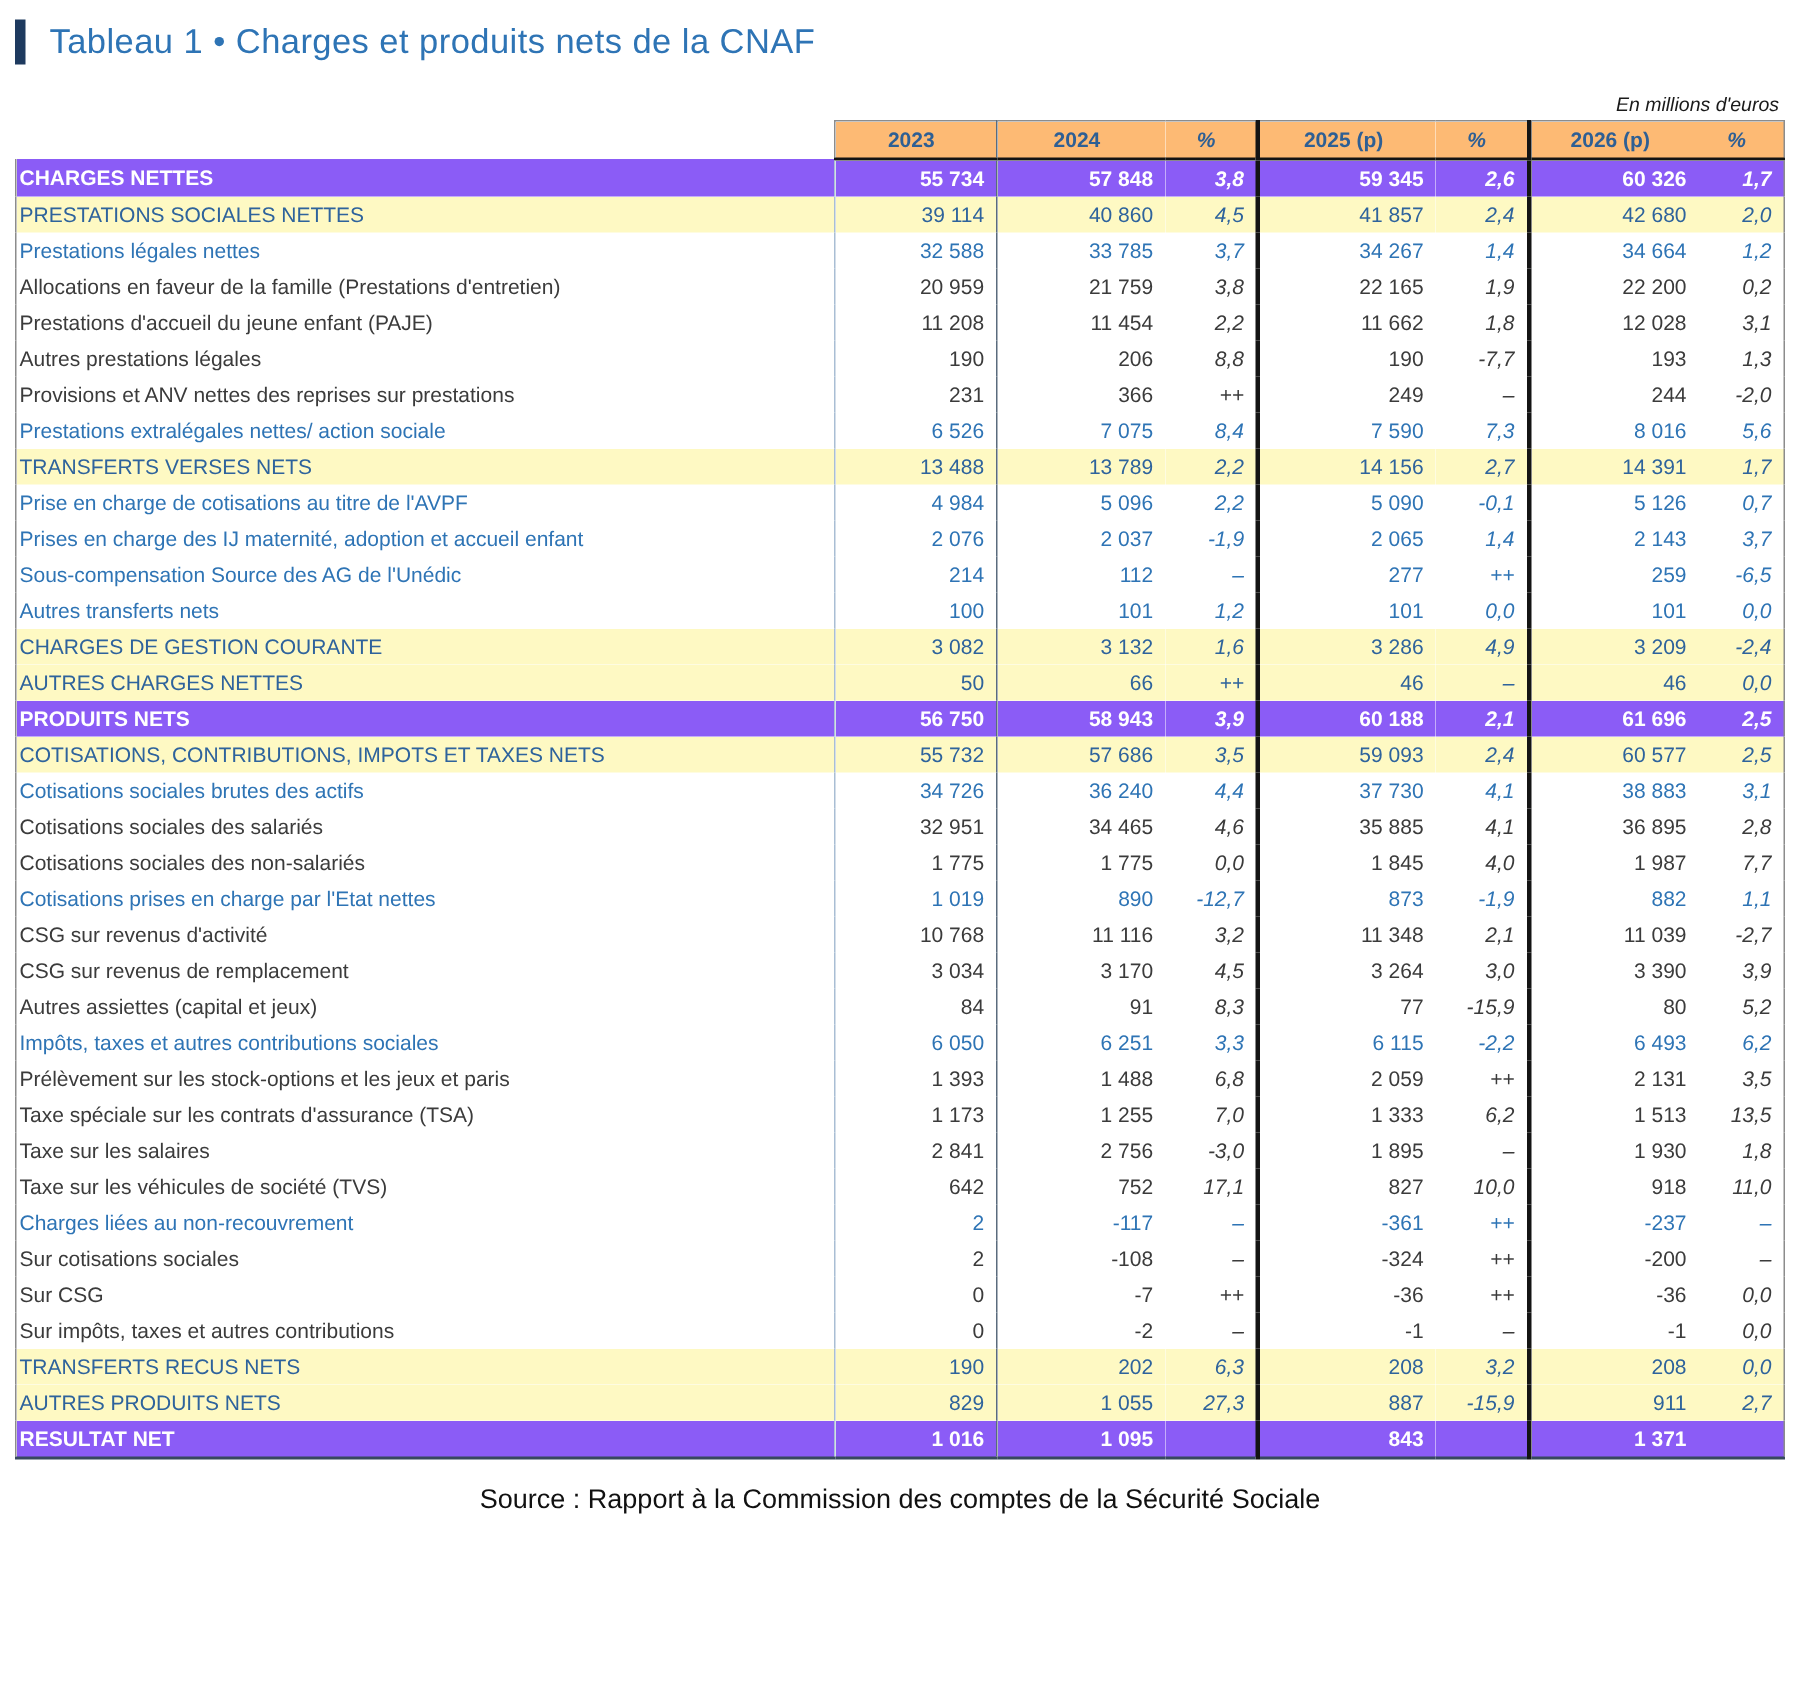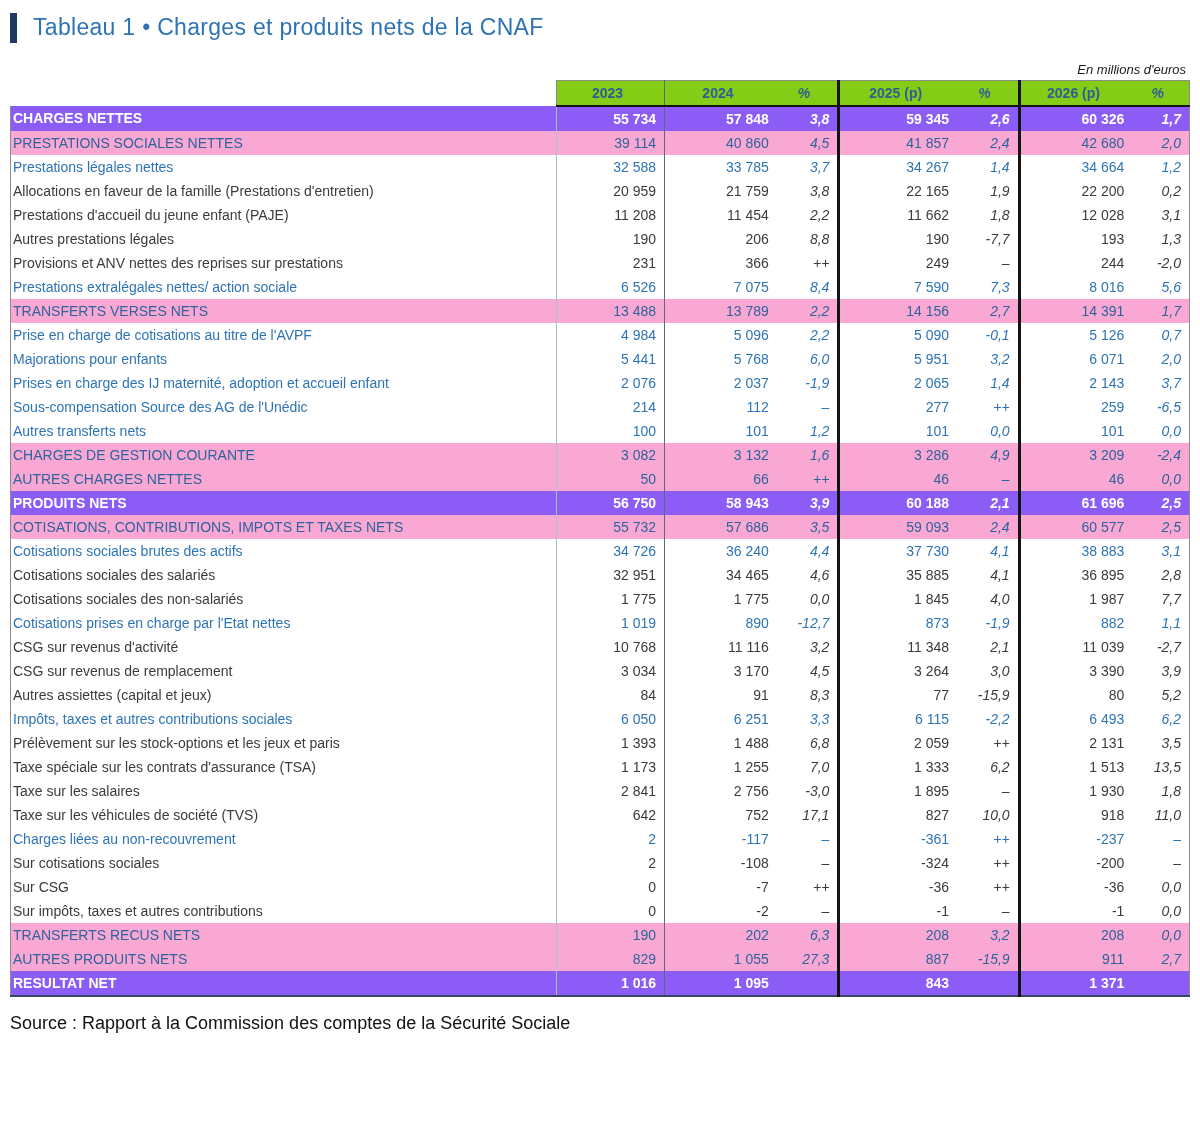--- a/index.html
+++ b/index.html
@@ -29,21 +29,21 @@
   table.cnaf {
     border-collapse:collapse; table-layout:fixed; width:1180px;
   }
   table.cnaf th, table.cnaf td {
     font-size:14px; line-height:17px; height:20px;
     padding:2px 8px 2px 2px; white-space:nowrap; overflow:hidden;
   }
 
   
   thead th {
-    background:#84cc16; color:#2e5f94; font-weight:bold; text-align:center;
+    background:#fdba74; color:#2e5f94; font-weight:bold; text-align:center;
     border-top:1px solid #8c8c8c; border-bottom:2px solid #141414;
     font-size:15px; padding:3px 4px;
   }
   thead th.corner { border:none; background:transparent; }
   thead th.c1 { border-left:1px solid #8c8c8c; border-right:1px solid #5a6b7d; }
   thead th.c3 { border-right:3px solid #141414; }
   thead th.c5 { border-right:3px solid #141414; }
   thead th.c7 { border-right:1px solid #8c8c8c; font-style:italic; }
   thead th.c3, thead th.c5 { font-style:italic; }
 
@@ -53,32 +53,32 @@
   tbody td.c3 { border-right:3px solid #141414; }
   tbody td.c5 { border-right:3px solid #141414; }
   tbody td.c7 { border-right:1px solid #8c8c8c; }
   tbody tr:last-child td { border-bottom:2px solid #37485e; }
 
   td.num { text-align:right; padding-right:9px; }
   td.pct { text-align:right; padding-right:15px; font-style:italic; }
 
   
   tr.row-dark td { background:#8b5cf6; color:#ffffff; font-weight:bold; }
-  tr.row-section td { background:#f9a8d4; color:#2e639c; }
+  tr.row-section td { background:#fef9c3; color:#2e639c; }
   tr.row-sub1 td { color:#2e74b5; background:#ffffff; }
   tr.row-sub2 td { color:#3b3b3b; background:#ffffff; }
 
   
   .ind0 { padding-left:4px; }
   .ind1 { padding-left:34px; }
   .ind2 { padding-left:62px; }
 
   
   .source {
-    margin-top:16px; text-align:left; font-size:18px; color:#111111;
+    margin-top:16px; text-align:center; font-size:18px; color:#111111;
   }
 </style>
 </head>
 <body>
 
 <div class="page">
 
   <div class="title-row">
     <span class="title-bar"></span>
     <h1 class="page-title">Tableau 1 • Charges et produits nets de la CNAF</h1>
@@ -204,30 +204,20 @@
           <td class="label ind1">Prise en charge de cotisations au titre de l'AVPF</td>
           <td class="num c1">4 984</td>
           <td class="num c2">5 096</td>
           <td class="pct c3">2,2</td>
           <td class="num c4">5 090</td>
           <td class="pct c5">-0,1</td>
           <td class="num c6">5 126</td>
           <td class="pct c7">0,7</td>
         </tr>
         <tr class="row-sub1">
-          <td class="label ind1">Majorations pour enfants</td>
-          <td class="num c1">5 441</td>
-          <td class="num c2">5 768</td>
-          <td class="pct c3">6,0</td>
-          <td class="num c4">5 951</td>
-          <td class="pct c5">3,2</td>
-          <td class="num c6">6 071</td>
-          <td class="pct c7">2,0</td>
-        </tr>
-        <tr class="row-sub1">
           <td class="label ind1">Prises en charge des IJ maternité, adoption et accueil enfant</td>
           <td class="num c1">2 076</td>
           <td class="num c2">2 037</td>
           <td class="pct c3">-1,9</td>
           <td class="num c4">2 065</td>
           <td class="pct c5">1,4</td>
           <td class="num c6">2 143</td>
           <td class="pct c7">3,7</td>
         </tr>
         <tr class="row-sub1">

